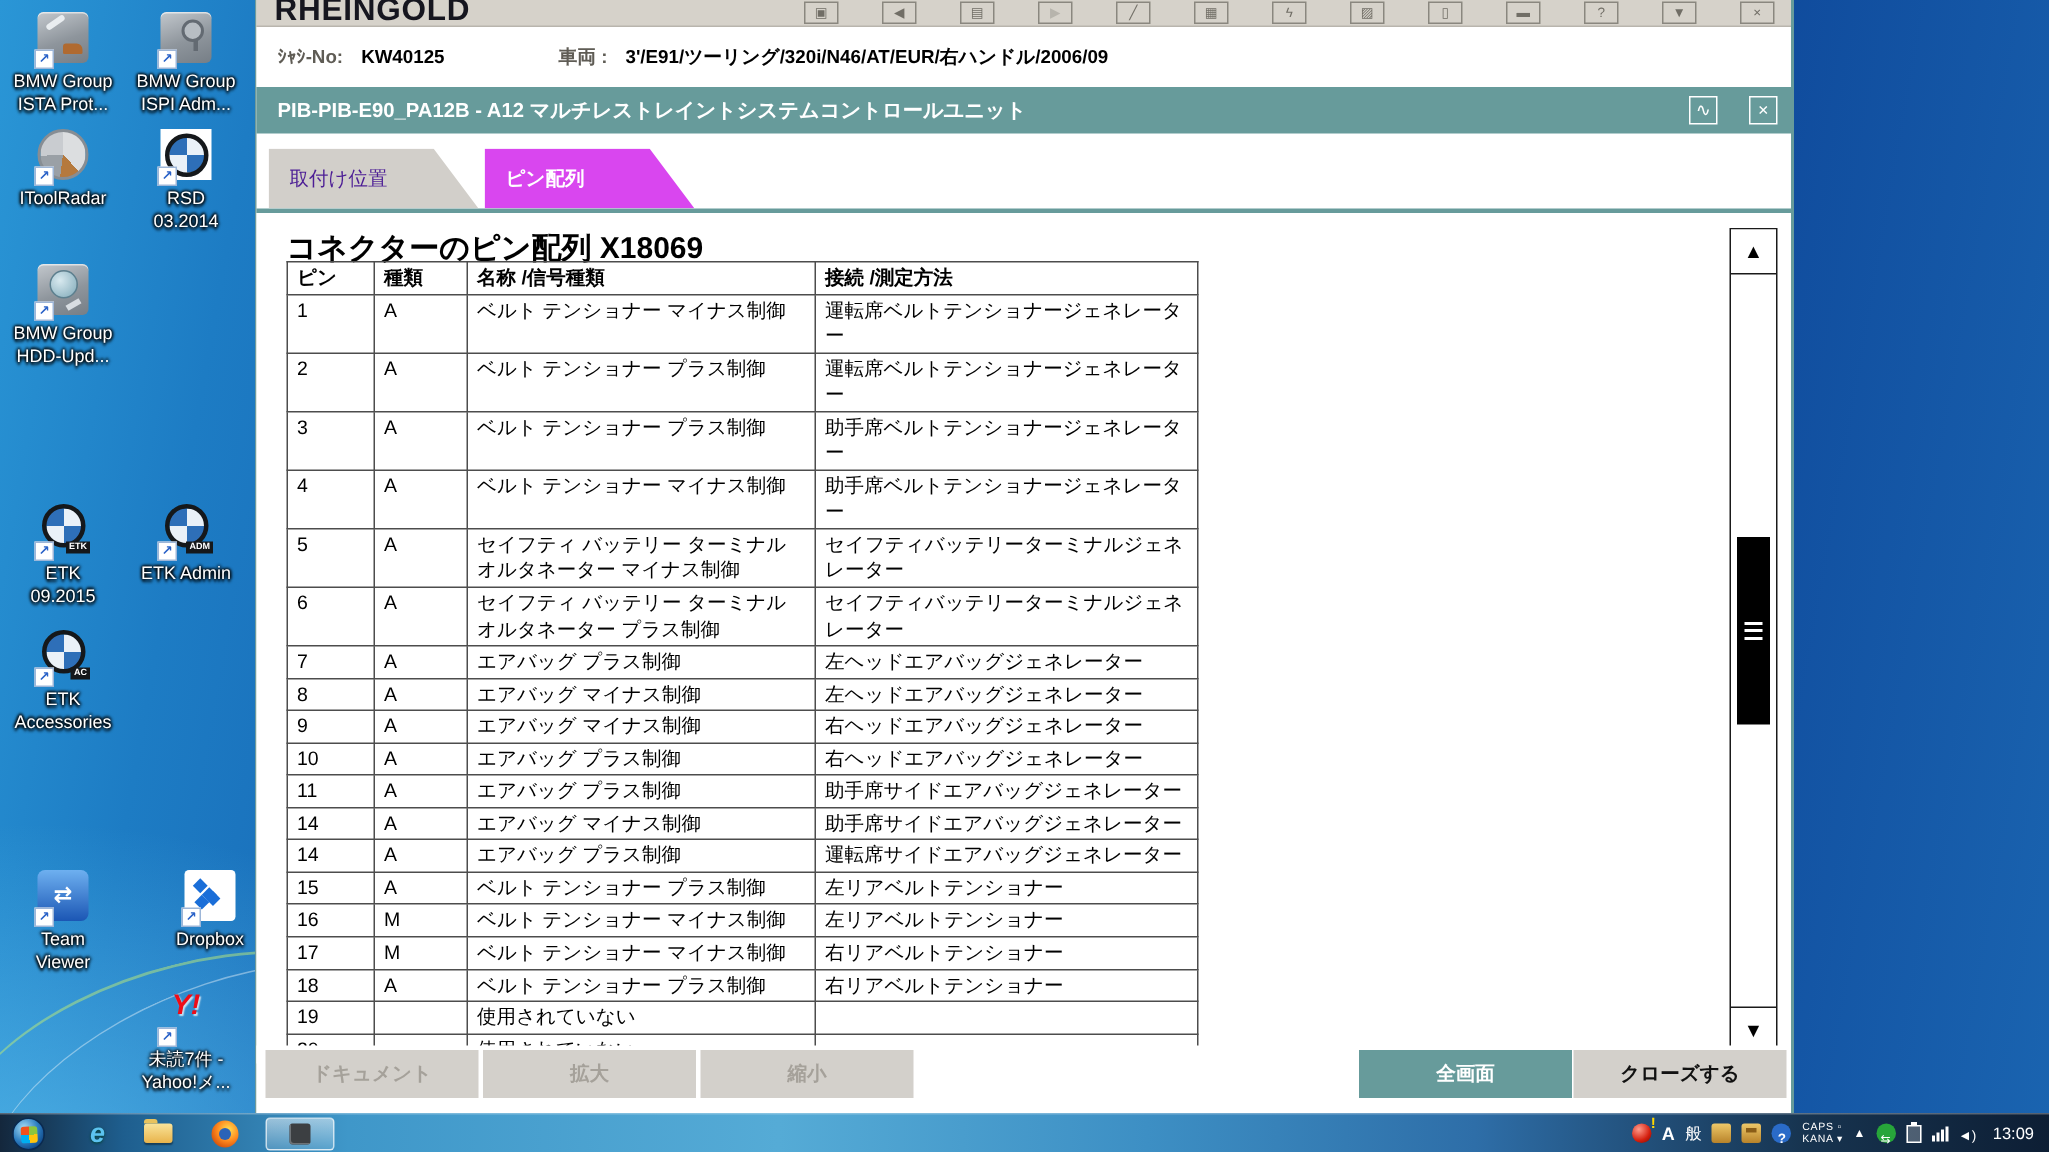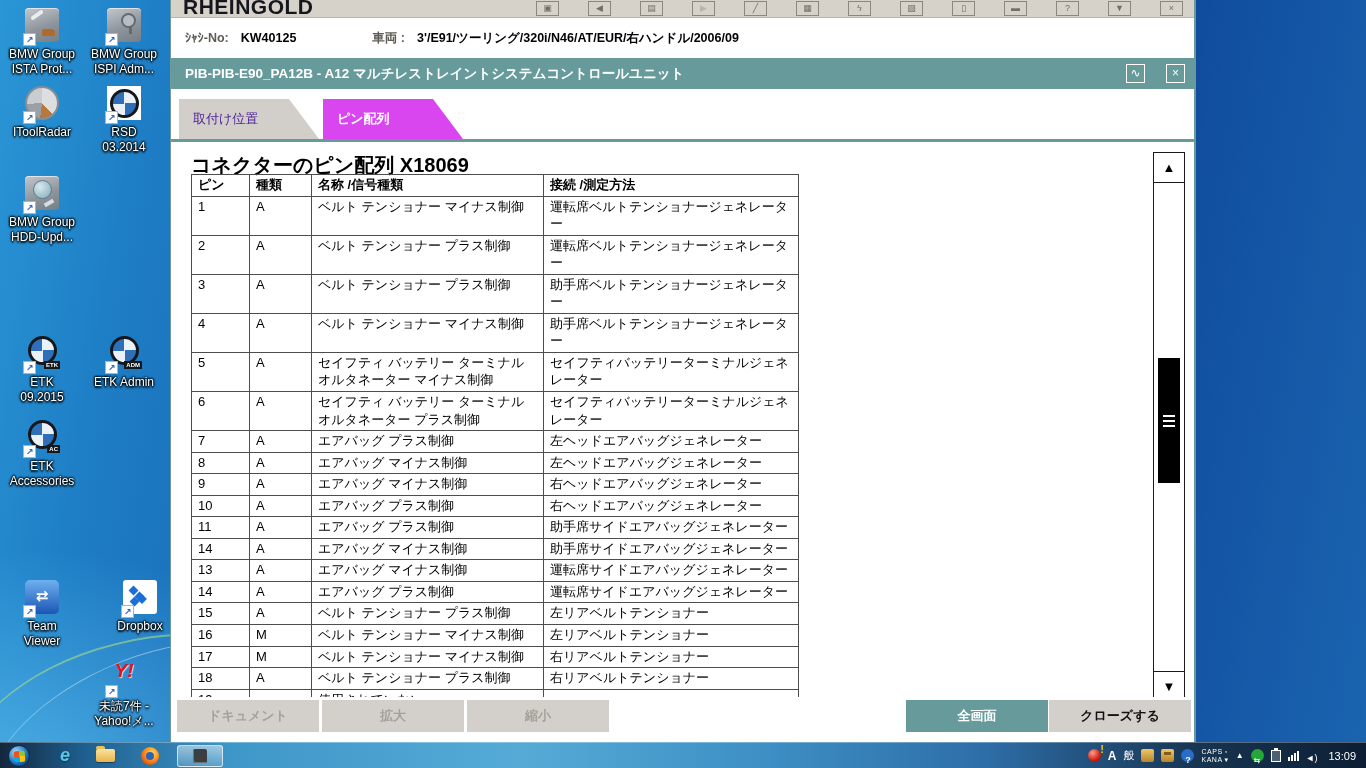--- a/index.html
+++ b/index.html
@@ -365,26 +365,20 @@
               <td>エアバッグ プラス制御</td>
               <td>助手席サイドエアバッグジェネレーター</td>
             </tr>
             <tr>
               <td>14</td>
               <td>A</td>
               <td>エアバッグ マイナス制御</td>
               <td>助手席サイドエアバッグジェネレーター</td>
             </tr>
             <tr>
-              <td>13</td>
-              <td>A</td>
-              <td>エアバッグ マイナス制御</td>
-              <td>運転席サイドエアバッグジェネレーター</td>
-            </tr>
-            <tr>
               <td>14</td>
               <td>A</td>
               <td>エアバッグ プラス制御</td>
               <td>運転席サイドエアバッグジェネレーター</td>
             </tr>
             <tr>
               <td>15</td>
               <td>A</td>
               <td>ベルト テンショナー プラス制御</td>
               <td>左リアベルトテンショナー</td>

